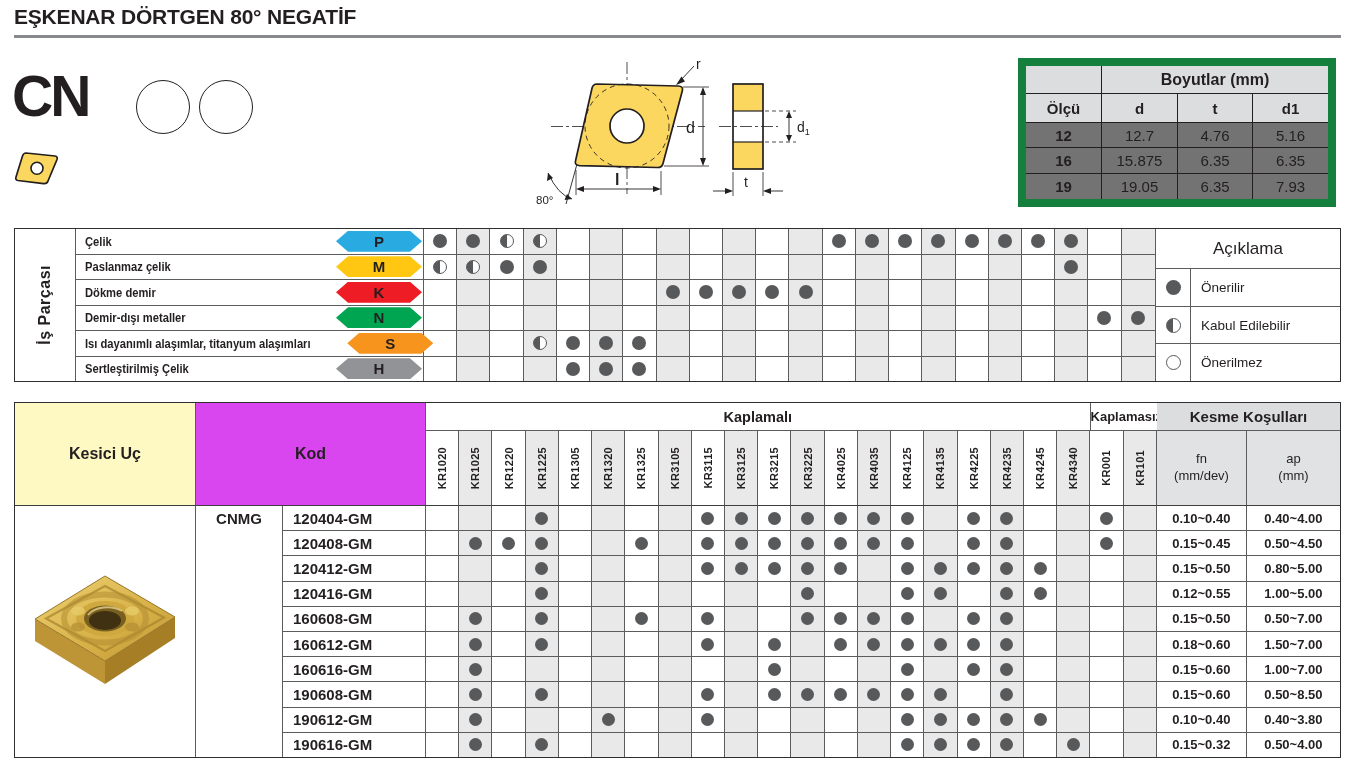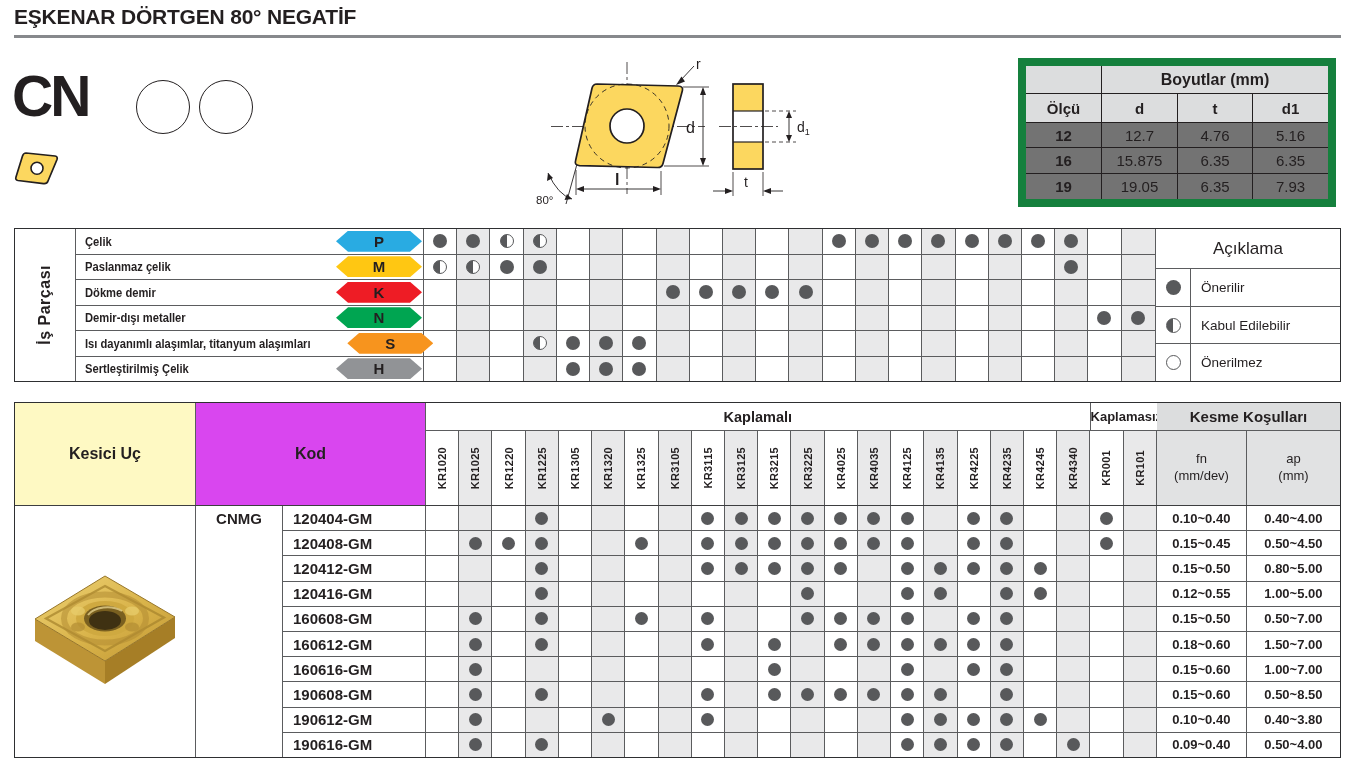--- a/index.html
+++ b/index.html
@@ -1017,18 +1017,18 @@
           </div>
           <div class="pcell shade" data-name="grade-availability-cell">
             <span class="dot" data-name="recommended-dot"></span>
           </div>
           <div class="pcell" data-name="grade-availability-cell"></div>
           <div class="pcell shade" data-name="grade-availability-cell">
             <span class="dot" data-name="recommended-dot"></span>
           </div>
           <div class="pcell" data-name="grade-availability-cell"></div>
           <div class="pcell shade" data-name="grade-availability-cell"></div>
-          <div class="pfn" data-name="feed-rate-cell">0.09~0.40</div>
+          <div class="pfn" data-name="feed-rate-cell">0.15~0.32</div>
           <div class="pap" data-name="cutting-depth-cell">0.50~4.00</div>
         </div>
       </div>
   </div>
 </div>
 
 </body></html>

